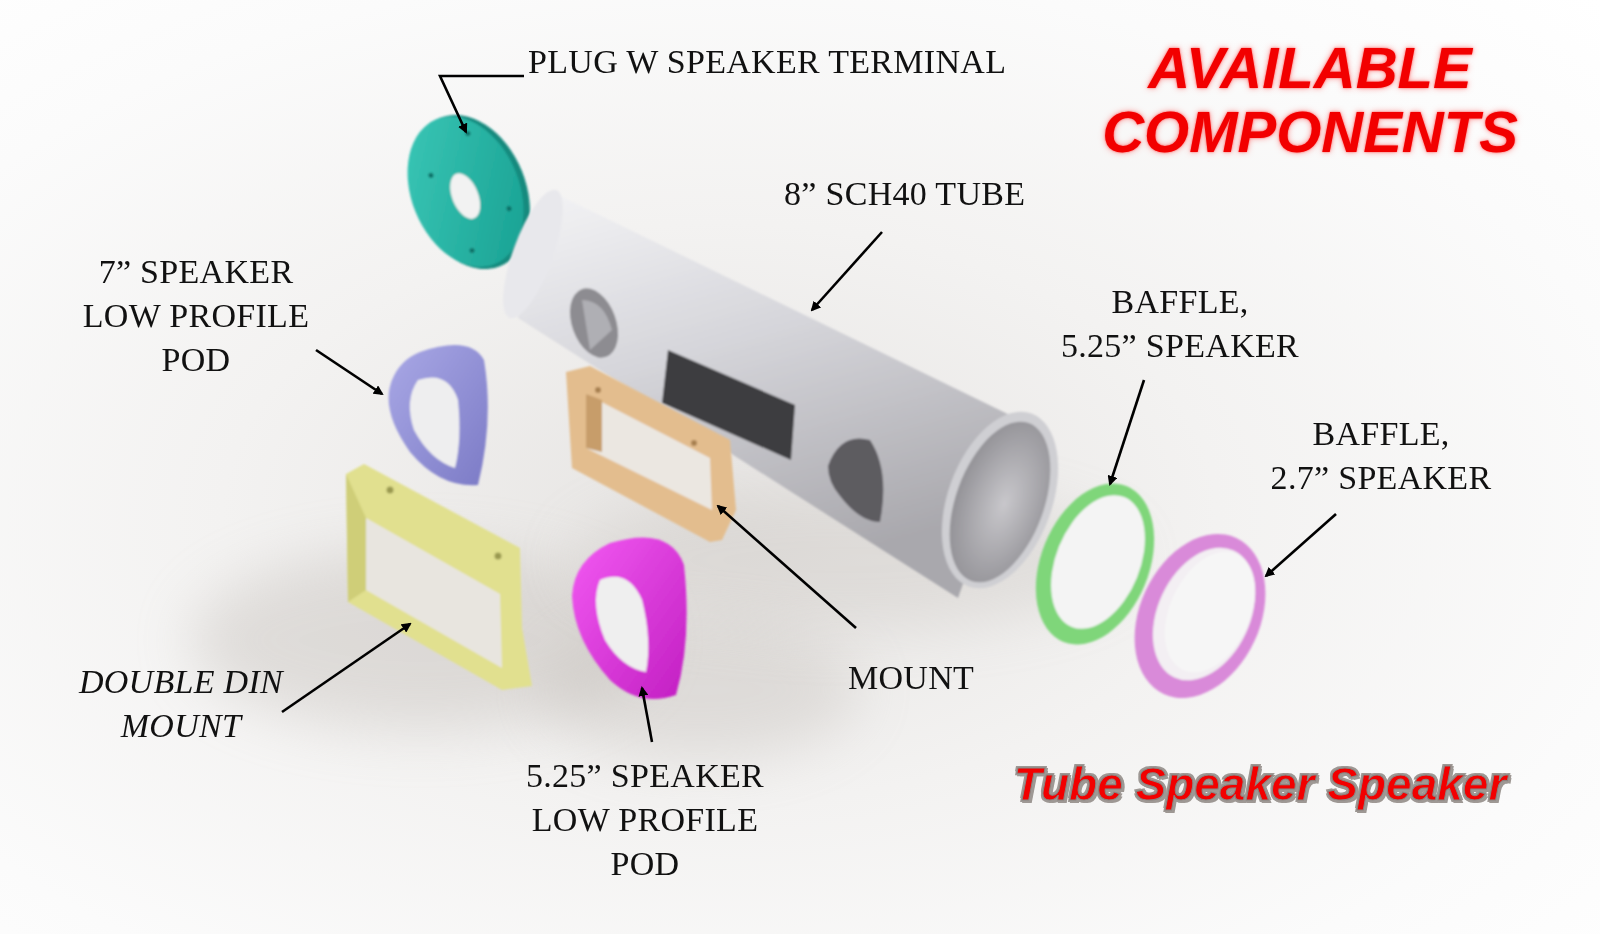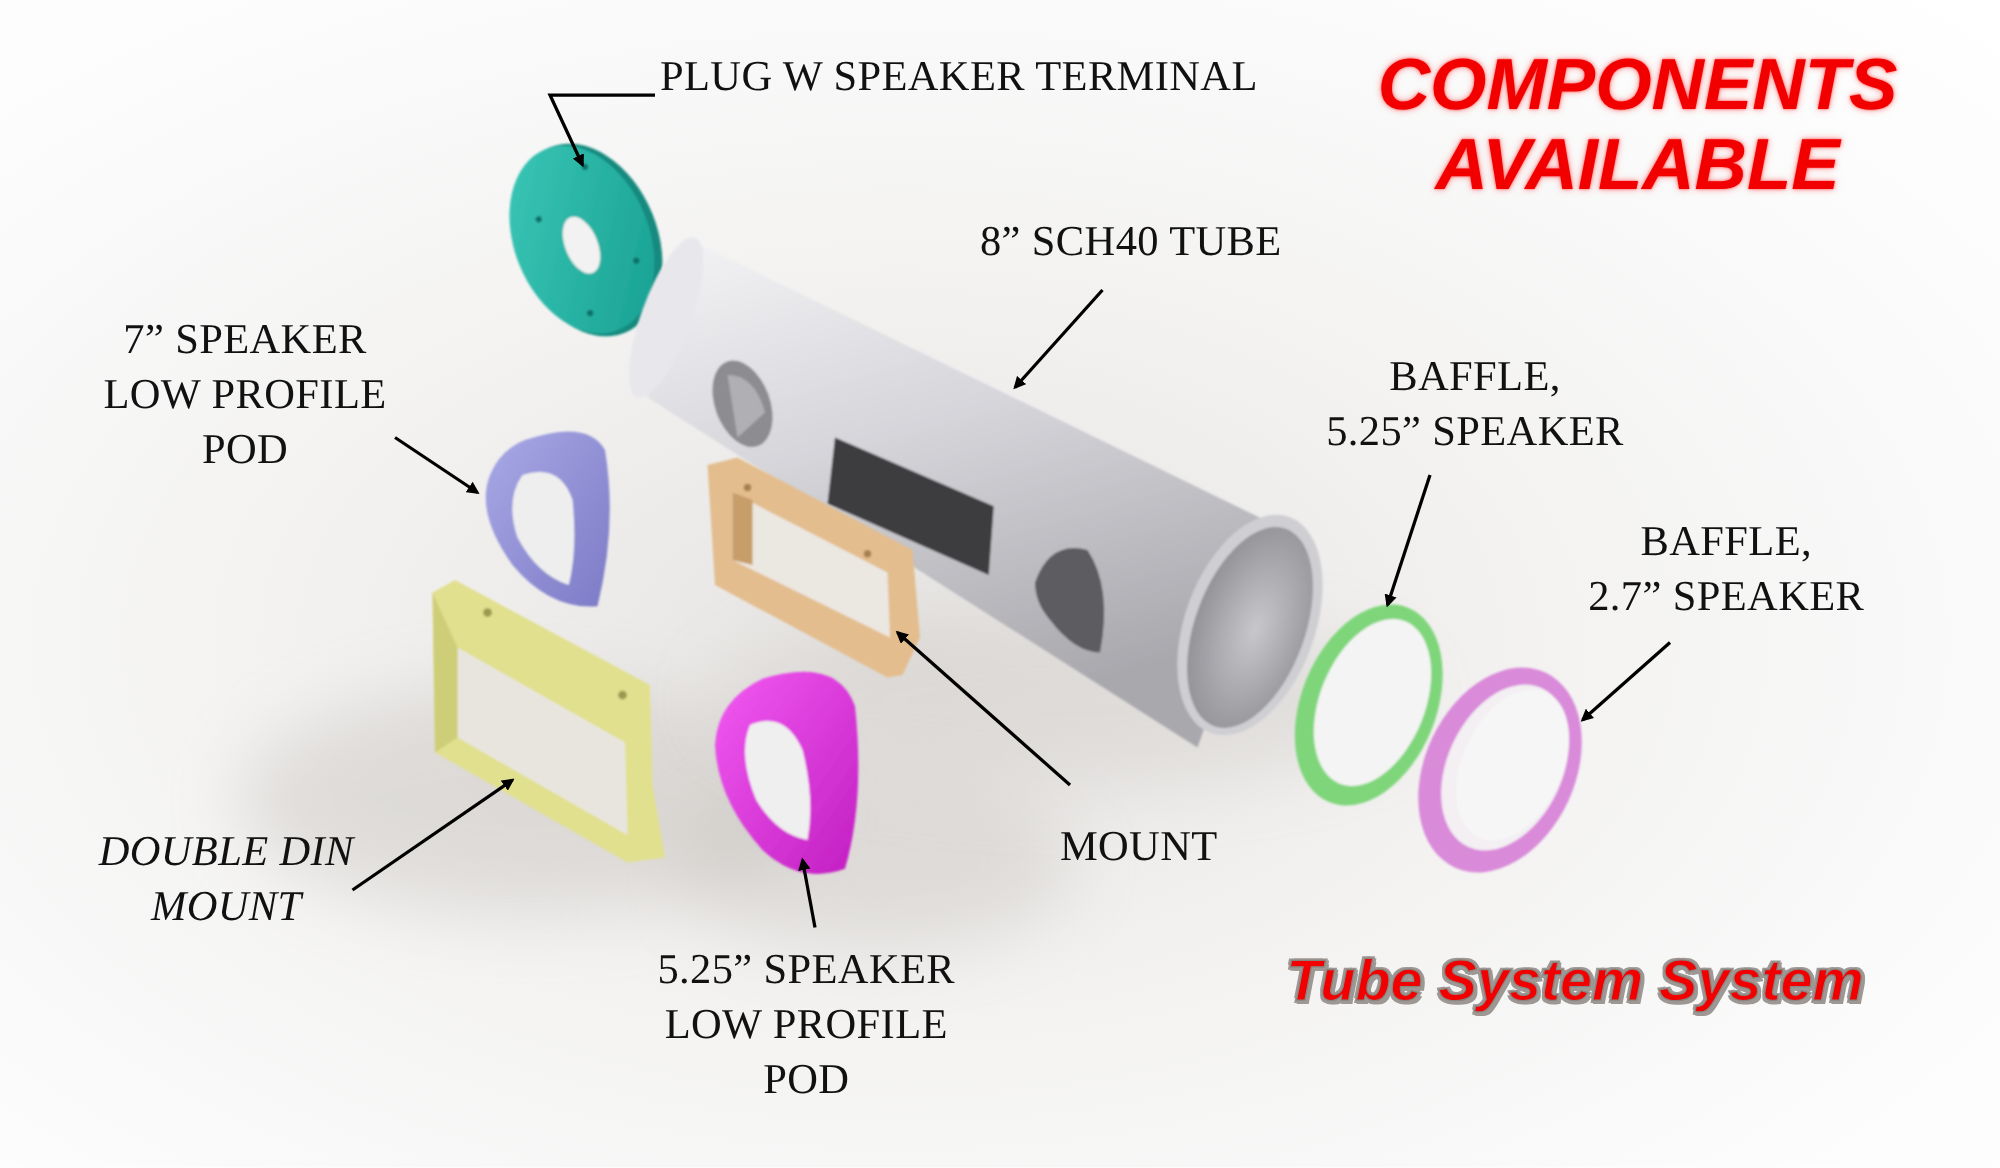--- a/index.html
+++ b/index.html
@@ -143,26 +143,26 @@
       <line x1="316" y1="350" x2="382" y2="394" marker-end="url(#arrowHead)"></line>
       <line x1="856" y1="628" x2="718" y2="506" marker-end="url(#arrowHead)"></line>
       <line x1="282" y1="712" x2="410" y2="624" marker-end="url(#arrowHead)"></line>
       <line x1="652" y1="742" x2="642" y2="688" marker-end="url(#arrowHead)"></line>
       <line x1="1144" y1="380" x2="1110" y2="484" marker-end="url(#arrowHead)"></line>
       <line x1="1336" y1="514" x2="1266" y2="576" marker-end="url(#arrowHead)"></line>
     </g>
   </svg>
 
   <div class="title" style="left:1080px; top:36px; width:460px; font-size:58px; line-height:64px;">
+    <span class="ln">AVAILABLE</span>
     <span class="ln">COMPONENTS</span>
-    <span class="ln">AVAILABLE</span>
   </div>
 
   <div class="brand" style="left:1000px; top:758px; width:520px; font-size:46px; line-height:52px;">
-    <span class="ln">Tube System System</span>
+    <span class="ln">Tube Speaker Speaker</span>
   </div>
 
   <div class="label" style="left:528px; top:40px; text-align:left;">
     <span class="ln">PLUG W SPEAKER TERMINAL</span>
   </div>
 
   <div class="label" style="left:784px; top:172px;">
     <span class="ln">8” SCH40 TUBE</span>
   </div>
 

